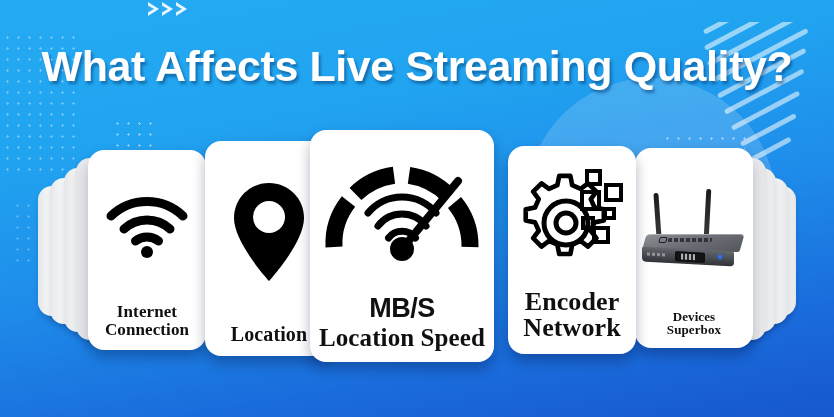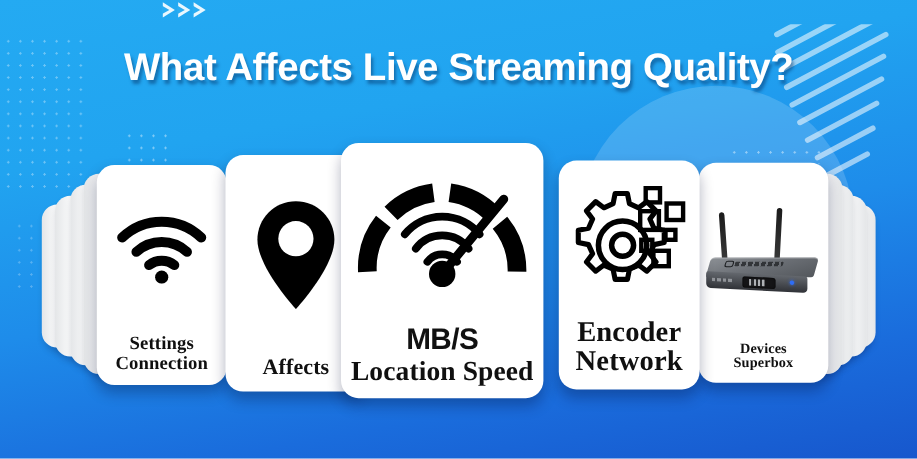--- a/index.html
+++ b/index.html
@@ -141,21 +141,21 @@
 
   
   #title {
     position: absolute;
     left: 0; right: 0; top: 42px;
     text-align: center;
     z-index: 20;
     color: #ffffff;
     font-family: "Liberation Sans", sans-serif;
     font-weight: bold;
-    font-size: 35px;
+    font-size: 43px;
     letter-spacing: -0.4px;
     text-shadow: 2px 3px 3px rgba(0,40,90,0.45);
     white-space: nowrap;
   }
 
   
   .superbox { position: relative; width: 104px; height: 80px; }
   .superbox .ant {
     position: absolute;
     width: 5px;
@@ -274,34 +274,34 @@
   <div class="card" id="card-internet">
     <div class="icon-wrap">
       <svg width="84" height="62" viewBox="0 0 84 62" aria-hidden="true">
         <path d="M6 20 A52 52 0 0 1 78 20" fill="none" stroke="#000" stroke-width="9" stroke-linecap="round"></path>
         <path d="M19 33 A34 34 0 0 1 65 33" fill="none" stroke="#000" stroke-width="9" stroke-linecap="round"></path>
         <path d="M30.5 45 A18.5 18.5 0 0 1 53.5 45" fill="none" stroke="#000" stroke-width="9" stroke-linecap="round"></path>
         <circle cx="42" cy="56" r="6"></circle>
       </svg>
     </div>
     <div class="label">
-      <span>Settings</span><br>
+      <span>Internet</span><br>
       <span>Connection</span>
     </div>
   </div>
 
   <div class="card" id="card-location">
     <div class="icon-wrap">
       <svg width="76" height="102" viewBox="0 0 76 102" aria-hidden="true">
         <path d="M38 2 C18.5 2 3 17.5 3 37 C3 62 38 100 38 100 C38 100 73 62 73 37 C73 17.5 57.5 2 38 2 Z"></path>
         <circle cx="38" cy="36" r="16" fill="#fff"></circle>
       </svg>
     </div>
     <div class="label">
-      <span>Affects</span>
+      <span>Location</span>
     </div>
   </div>
 
   <div class="card" id="card-network">
     <div class="icon-wrap">
       <svg width="156" height="108" viewBox="0 0 156 108" aria-hidden="true">
 
         <g fill="none" stroke="#000" stroke-width="17">
           <path d="M10 88 A68 68 0 0 1 24.5 42.5"></path>
           <path d="M31.5 35 A68 68 0 0 1 70 16.3"></path>

